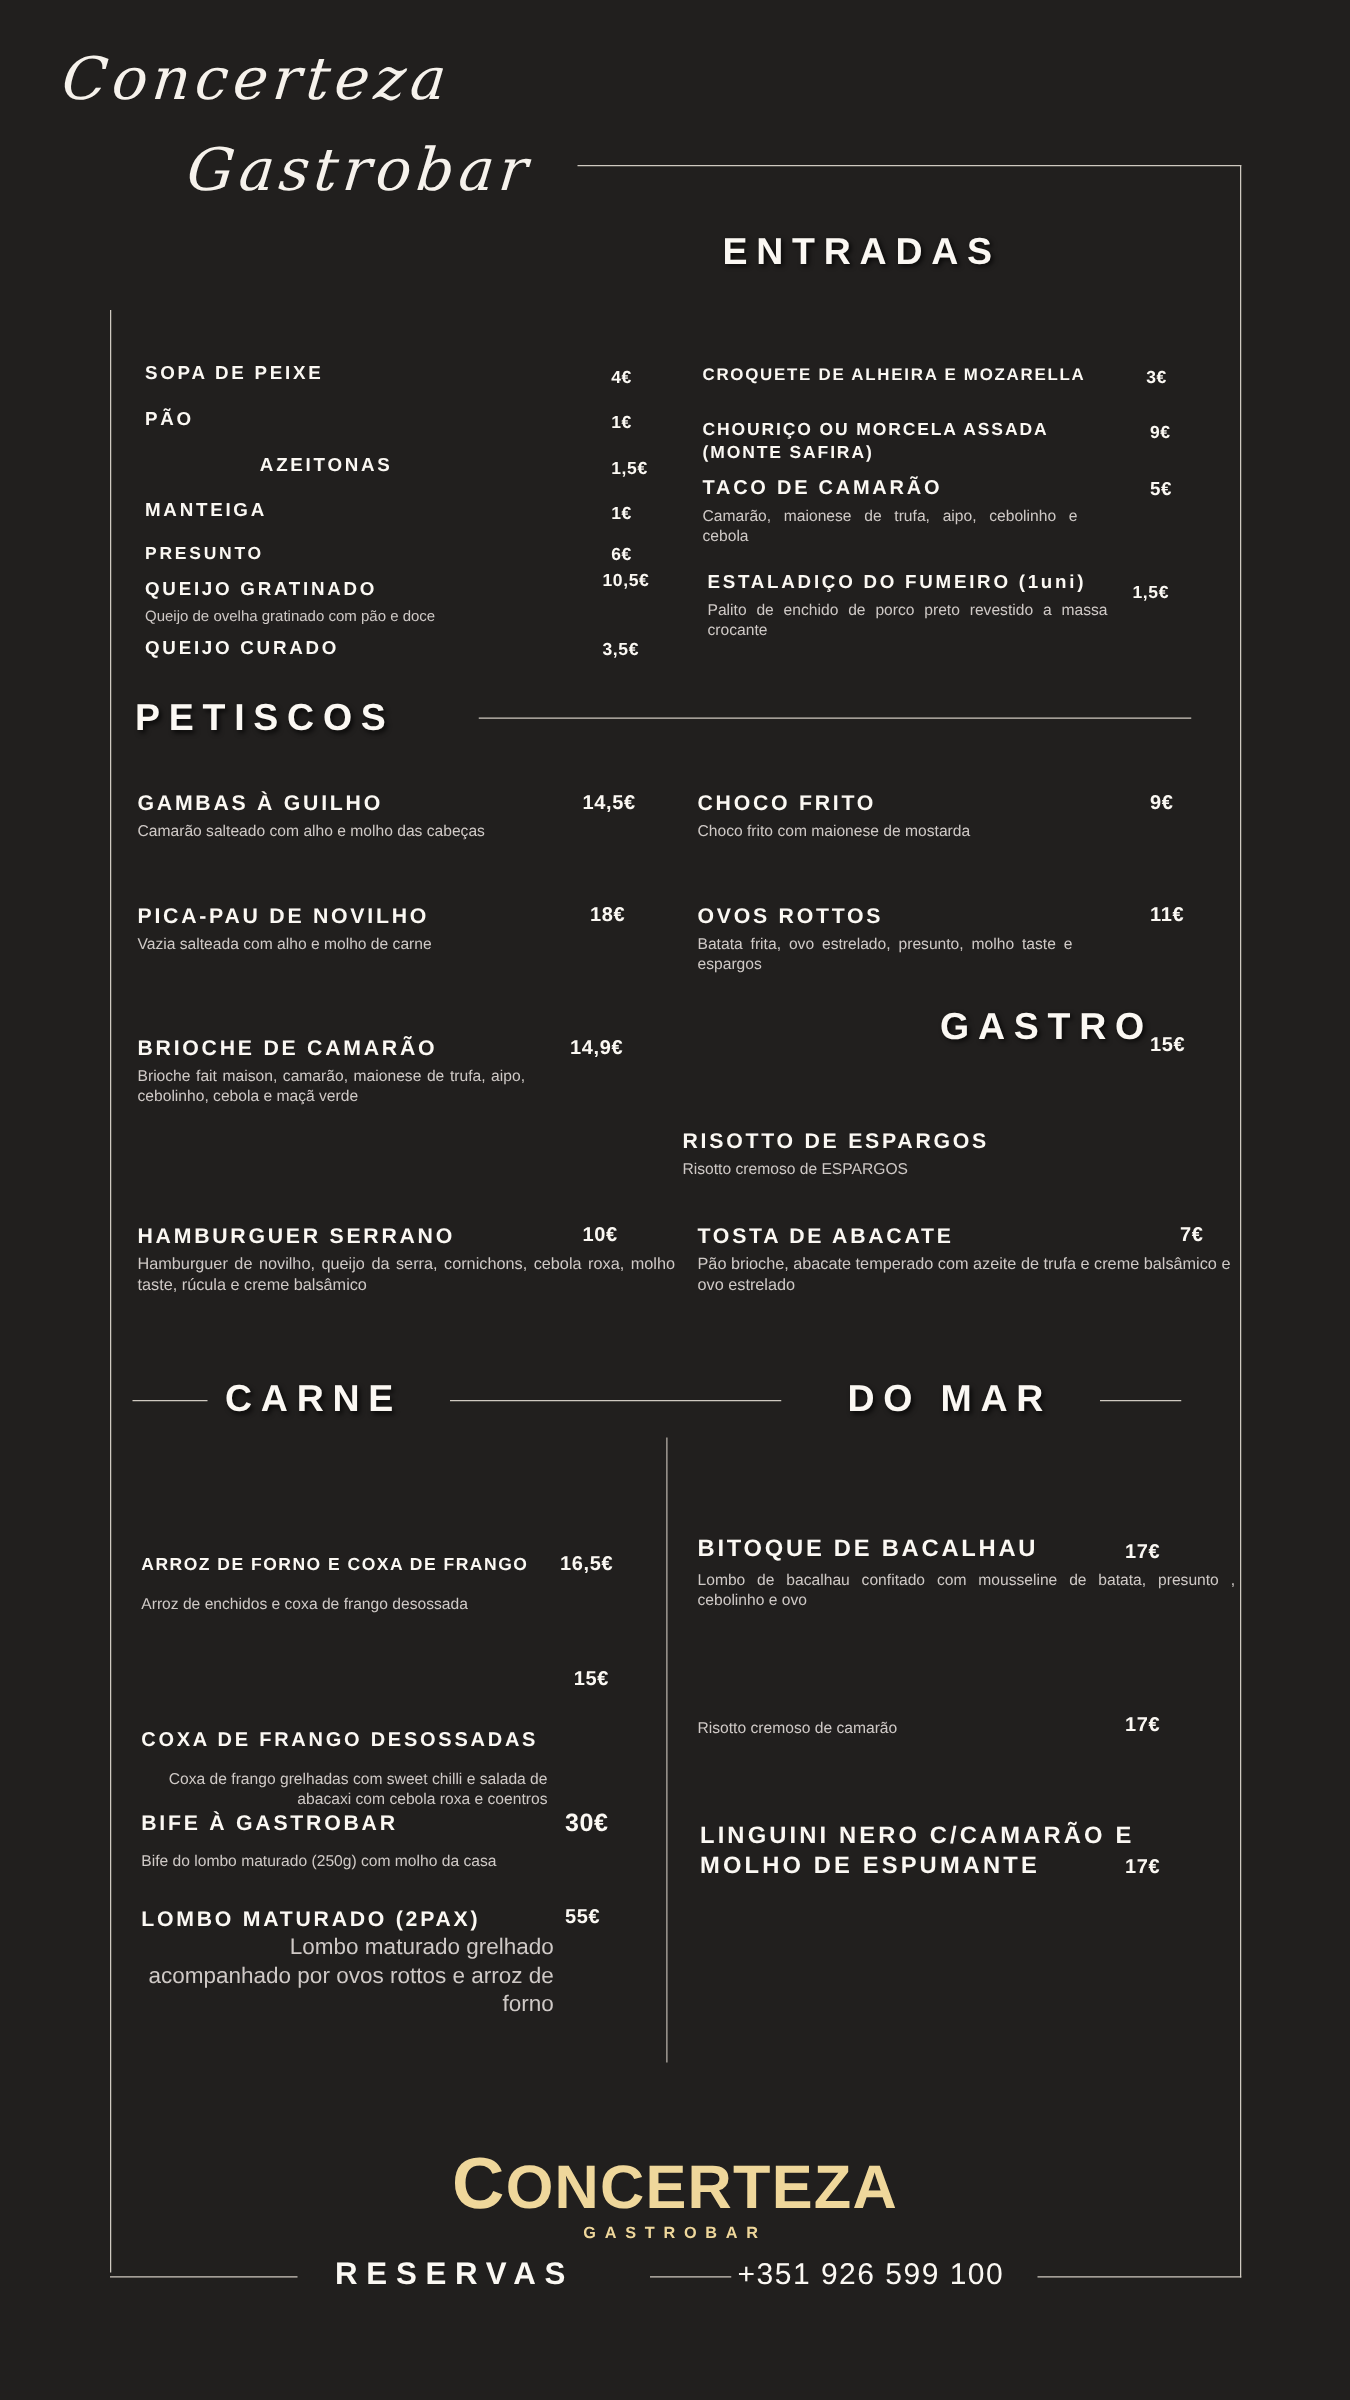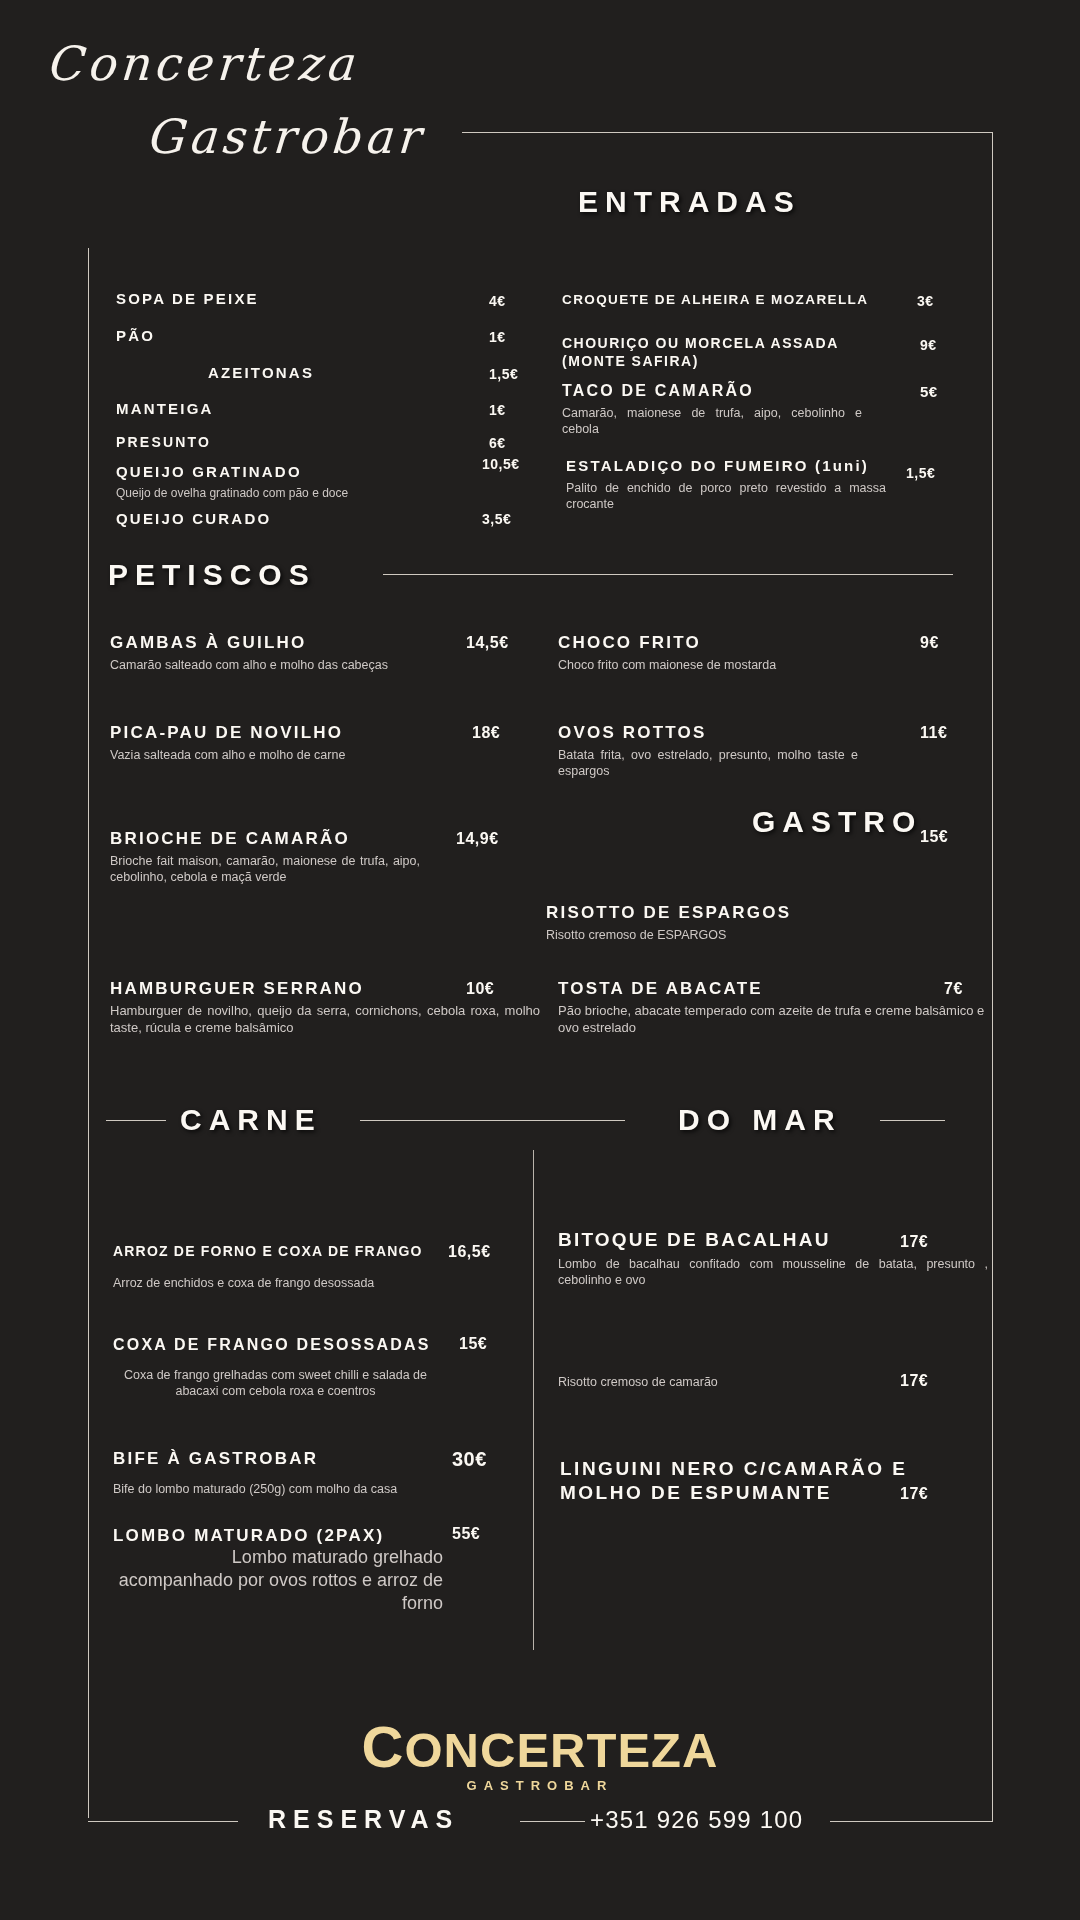--- a/index.html
+++ b/index.html
@@ -285,22 +285,22 @@
 
   <div class="vdiv"></div>
 
   <div class="item" style="left:113px; top:1243px; width:320px;">
     <div class="nm" style="font-size:14px; letter-spacing:1.2px;">ARROZ DE FORNO E COXA DE FRANGO</div>
     <div class="ds" style="font-size:12.5px; width:320px; margin-top:14px; text-align:left;">Arroz de enchidos e coxa de frango desossada</div>
   </div>
   <div class="price" style="left:448px; top:1243px; font-size:16px;">16,5€</div>
 
   <div class="item" style="left:113px; top:1335px; width:320px;">
-    <div class="nm" style="font-size:16px;">COXA DE FRANGO DESOSSADAS</div>
-    <div class="ds" style="font-size:12.5px; width:325px; margin-top:12px; text-align:center;">Coxa de frango grelhadas com sweet chilli e salada de abacaxi com cebola roxa e coentros</div>
+    <div class="nm" style="font-size:16px;margin-top:48px;">COXA DE FRANGO DESOSSADAS</div>
+    <div class="ds" style="font-size:12.5px; width:325px; margin-top:12px; text-align:right;">Coxa de frango grelhadas com sweet chilli e salada de abacaxi com cebola roxa e coentros</div>
   </div>
   <div class="price" style="left:459px; top:1335px; font-size:16px;">15€</div>
 
   <div class="item" style="left:113px; top:1448px; width:320px;">
     <div class="nm" style="font-size:17px;">BIFE À GASTROBAR</div>
     <div class="ds" style="font-size:12.5px; width:325px; margin-top:12px; text-align:left;">Bife do lombo maturado (250g) com molho da casa</div>
   </div>
   <div class="price" style="left:452px; top:1448px; font-size:20px;">30€</div>
 
   <div class="item" style="left:113px; top:1525px; width:330px;">

